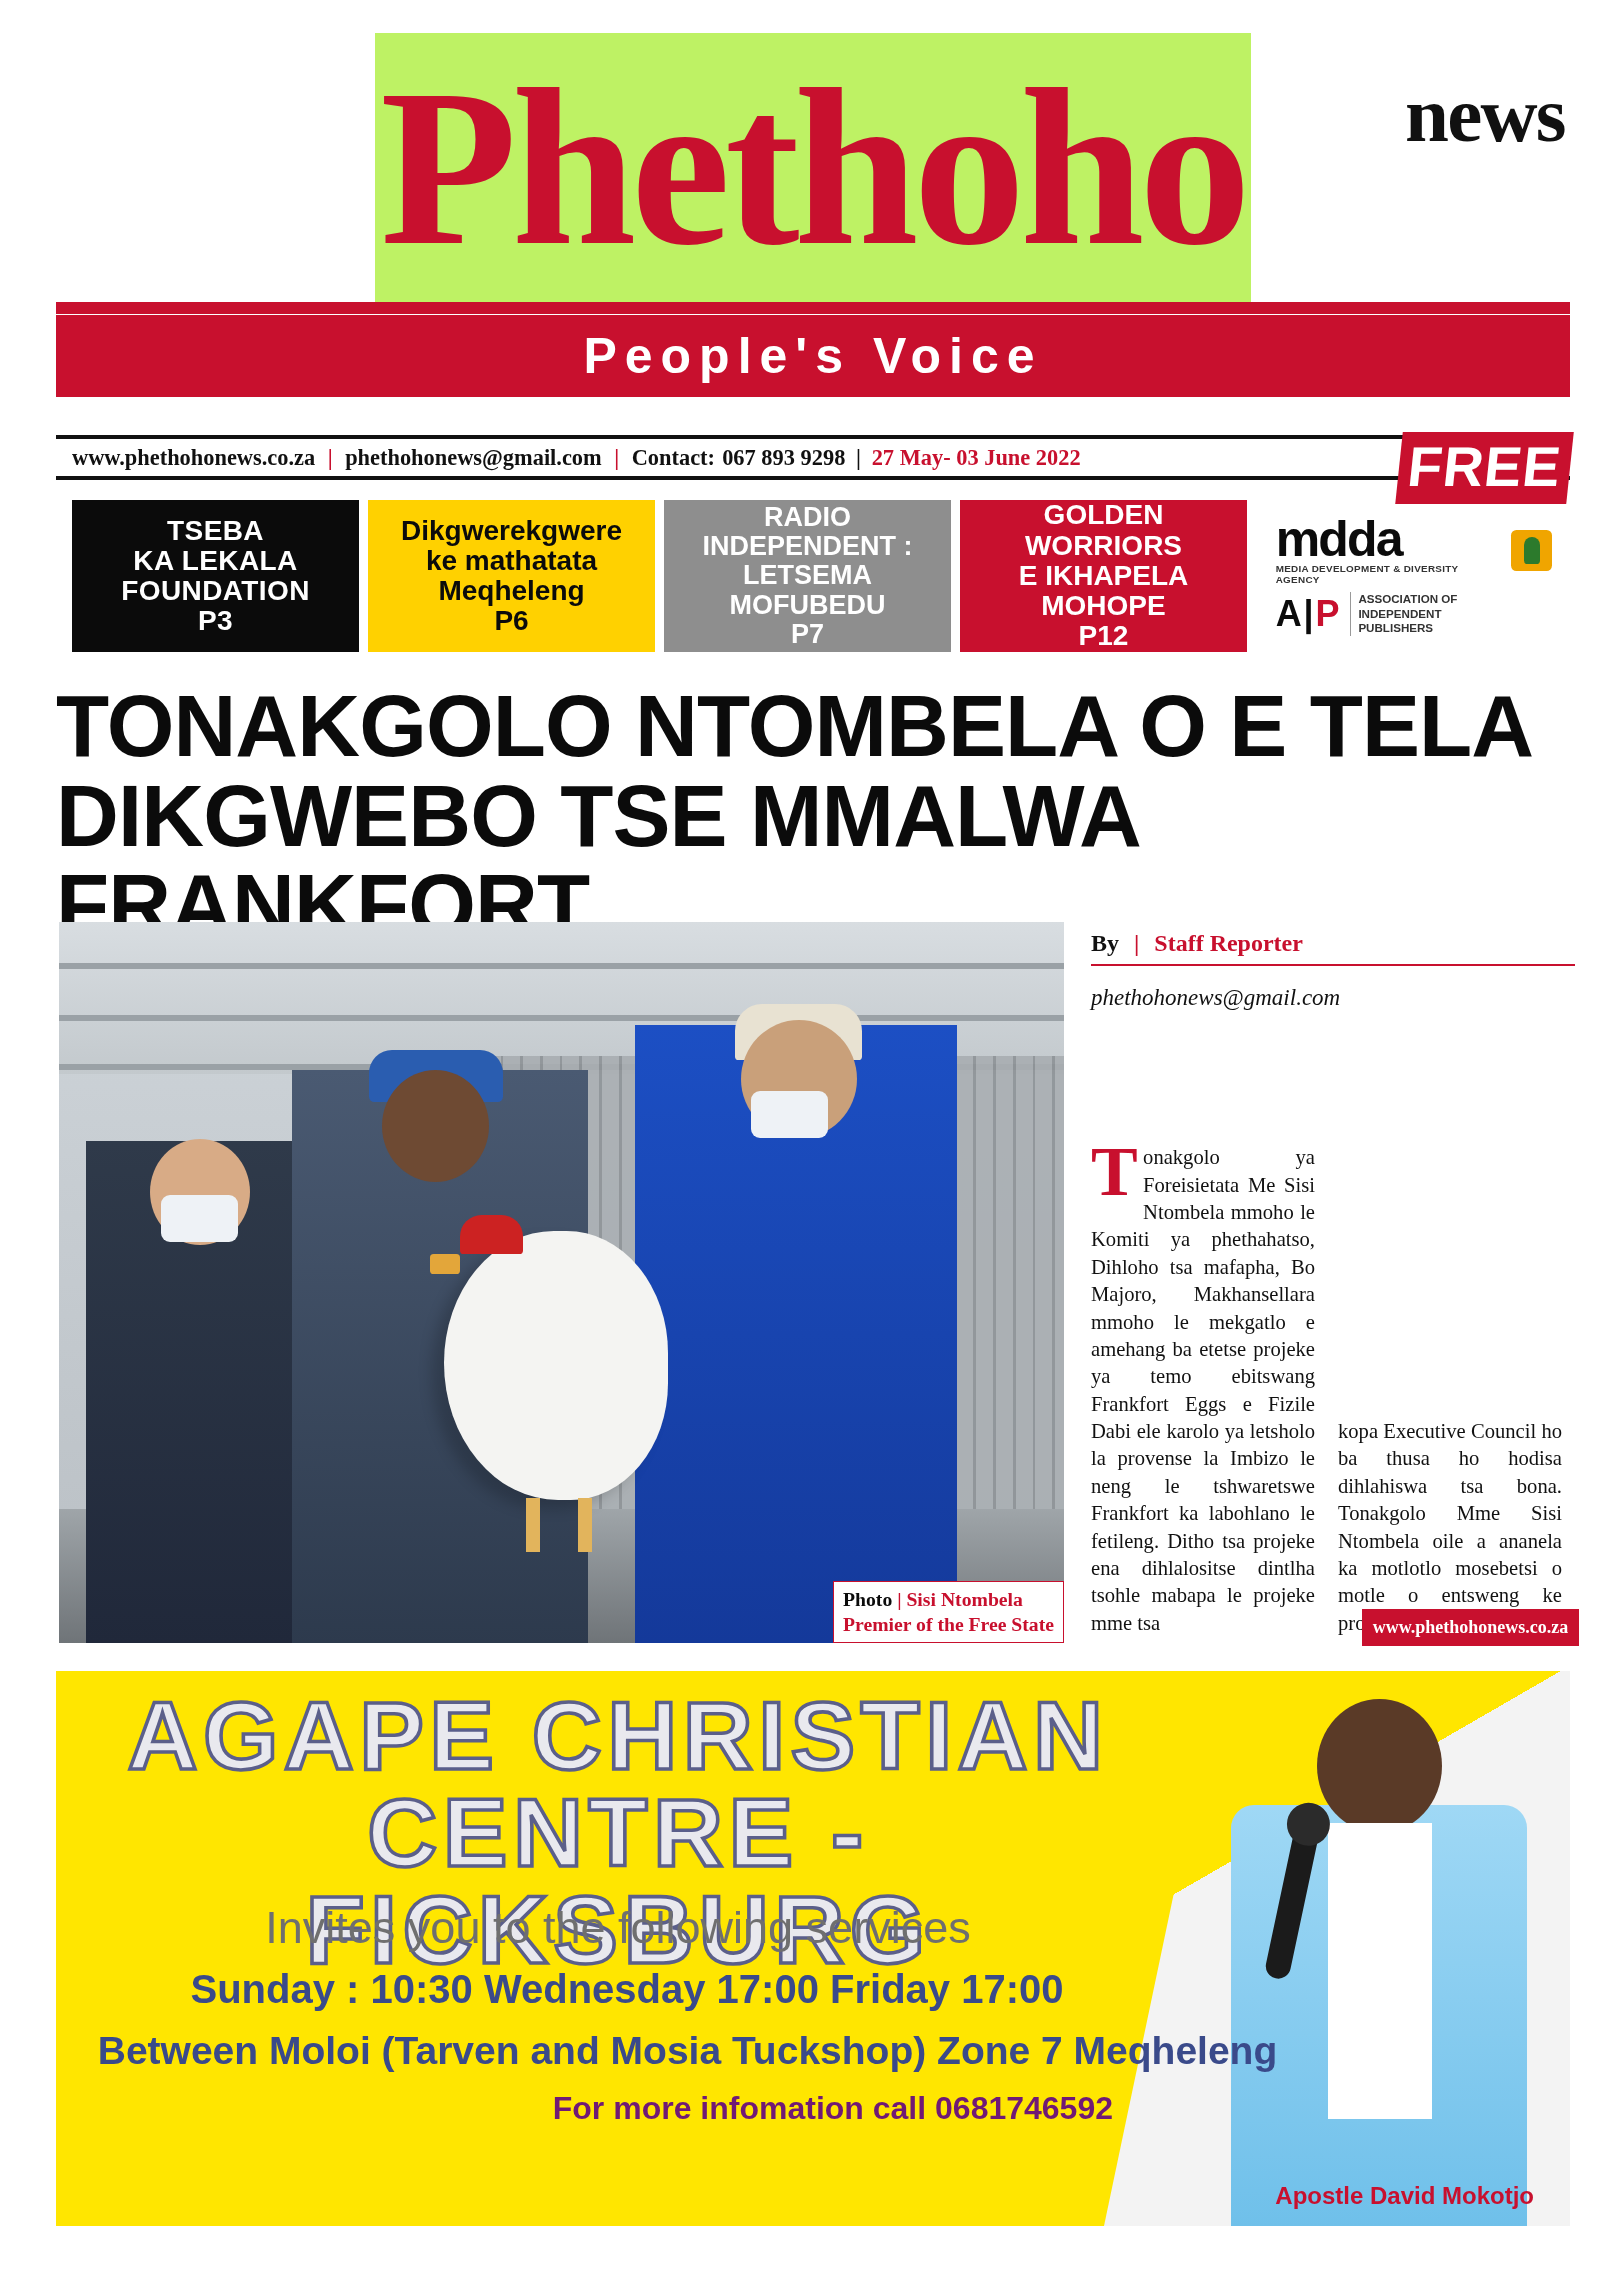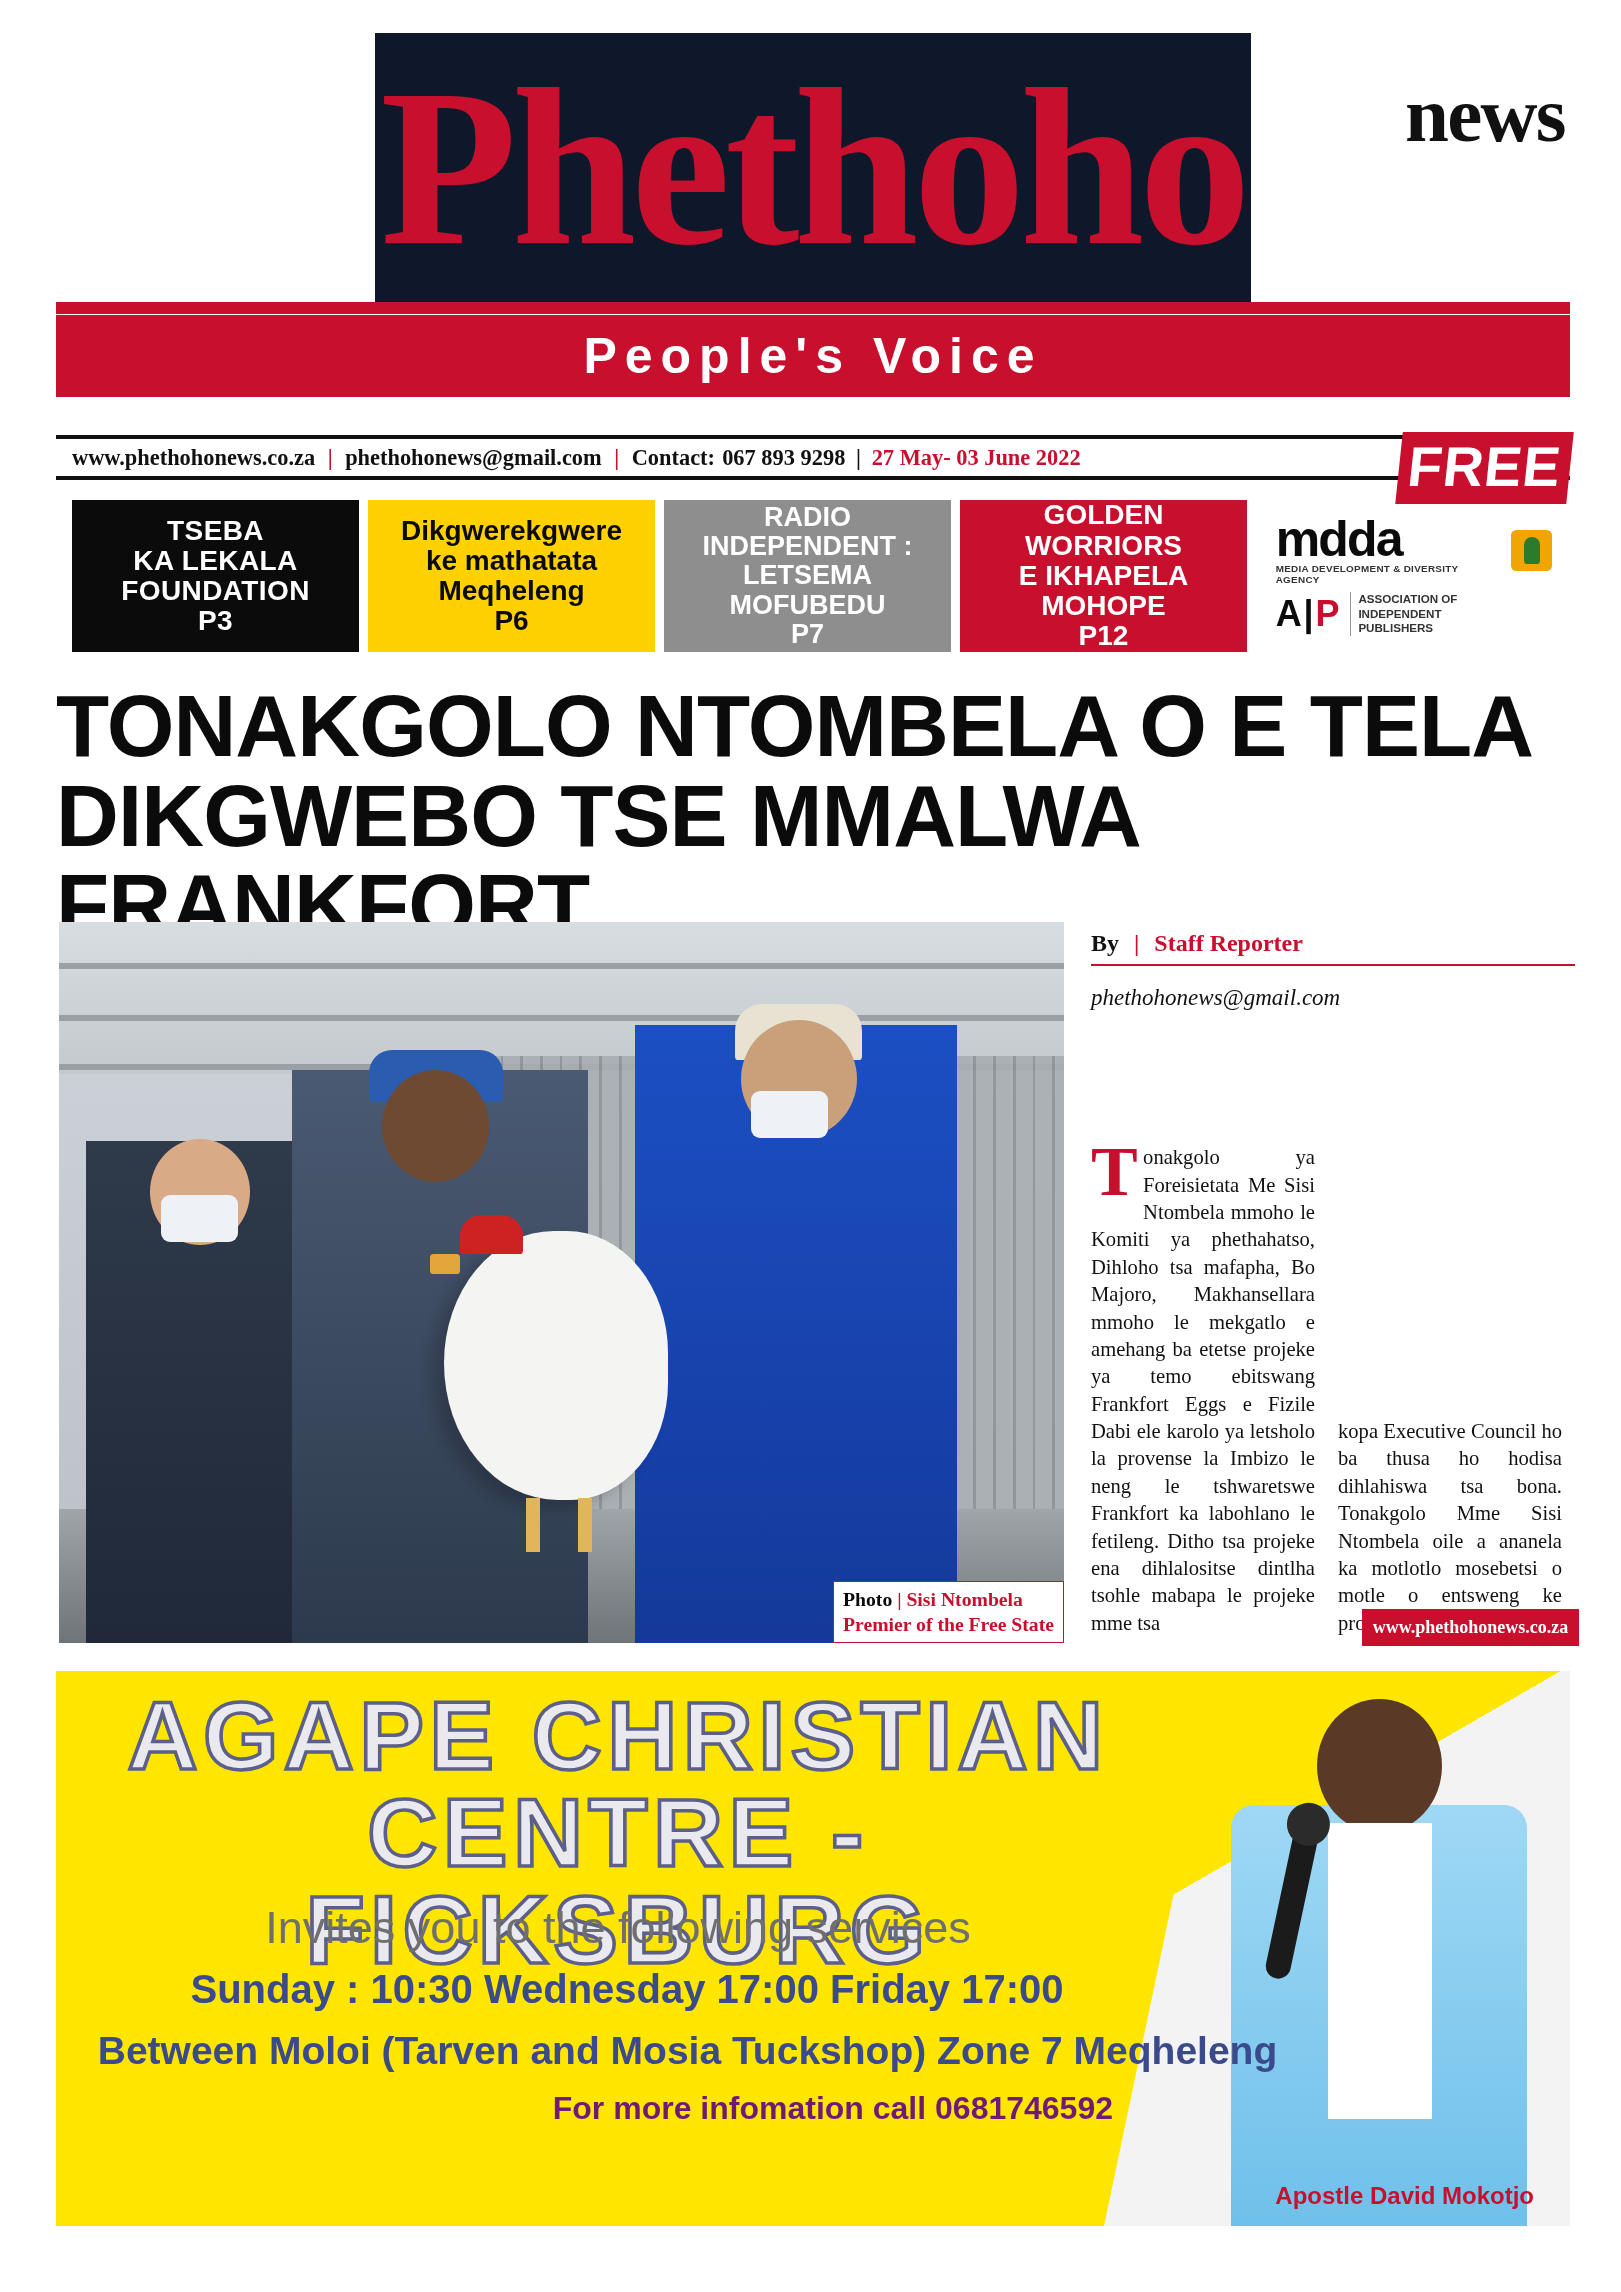--- a/index.html
+++ b/index.html
@@ -33,21 +33,21 @@
     font-weight: bold;
     font-size: 224px;
     line-height: 269px;
     color: #c8102e;
     letter-spacing: -5.4px;
     background: #ffffff;
     height: 269px;
   }
   .mast-title-inner {
     display:inline-block;
-    background:#0f172a;
+    background:#bef264;
     padding: 0 5.4px;
     text-align: right;
   }
   .mast-news {
     position: absolute; right: 5.4px; top: 30px;
     font-family: "Liberation Serif", serif;
     font-weight: bold;
     font-size: 79px;
     color: #111111;
     letter-spacing: -1.8px;

